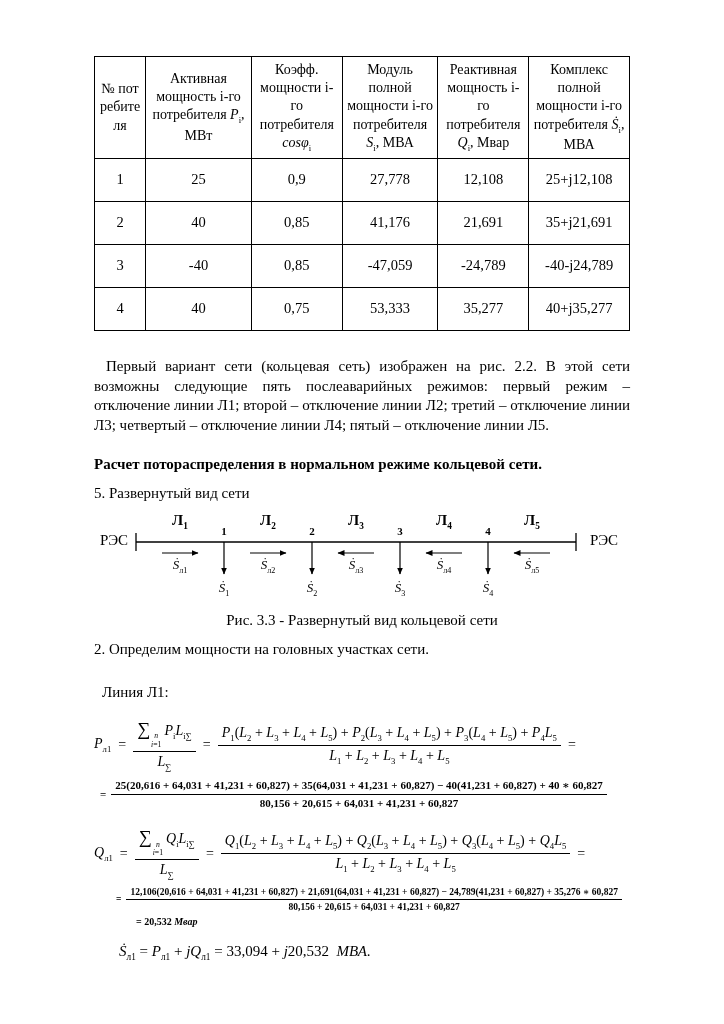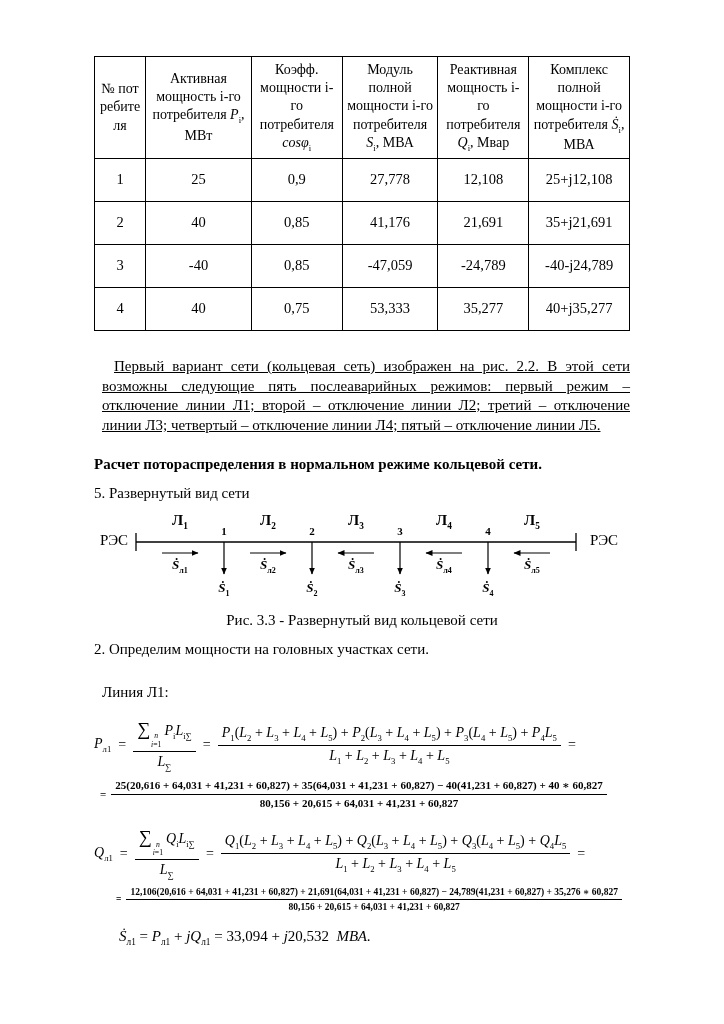--- a/index.html
+++ b/index.html
@@ -9,33 +9,33 @@
 
   
   table.ptable{border-collapse:collapse;width:100%;font-size:14px;table-layout:fixed;}
   .ptable th,.ptable td{border:1px solid #000;text-align:center;vertical-align:middle;
        font-weight:normal;padding:4px 3px;line-height:1.3;}
   .ptable td{height:34px;font-size:14.5px;}
   .col-0{width:9%;word-break:break-all;}
   .col-1{width:20%;} .col-2{width:17%;} .col-3{width:18%;} .col-4{width:17%;} .col-5{width:19%;}
 
   
-  .para{margin:26px 0 0 8px;text-align:justify;font-size:15px;line-height:1.32;text-indent:12px;text-decoration:underline;}
+  .para{margin:26px 0 0 0;text-align:justify;font-size:15px;line-height:1.32;text-indent:12px;}
   .heading{margin:20px 0 0 0;text-align:left;font-weight:bold;font-size:15px;}
   .litem{margin:12px 0 0 0;font-size:15px;}
   .caption{margin:6px 0 0 0;text-align:center;font-size:15px;}
   .linelabel{margin:26px 0 0 8px;font-size:15px;}
 
   
   .diagram{position:relative;width:536px;height:94px;margin:10px 0 0 4px;}
   .diagram svg{position:absolute;left:0;top:0;}
   .dlabel{position:absolute;width:40px;text-align:center;font-size:15px;white-space:nowrap;}
   .dlabel.seg{font-weight:bold;}
   .dlabel.node{font-size:11px;font-weight:bold;}
-  .dlabel.flow,.dlabel.load{font-size:13px;font-weight:bold;}
+  .dlabel.flow,.dlabel.load{font-size:13px;}
   .dlabel.rec{width:44px;}
 
   
   .fwrap{display:flex;align-items:center;gap:7px;font-size:14px;white-space:nowrap;margin-top:18px;}
   .frac{display:inline-block;text-align:center;vertical-align:middle;}
   .frac .num{display:block;border-bottom:1px solid #000;padding:0 4px 2px 4px;white-space:nowrap;}
   .frac .den{display:block;padding-top:2px;white-space:nowrap;}
   .numline{font-size:11px;font-weight:bold;margin:8px 0 0 6px;gap:5px;}
   .numline-sm{font-size:9.5px;font-weight:bold;margin:6px 0 0 22px;gap:5px;}
   .fresult{font-size:13.5px;margin:6px 0 0 10px;}
@@ -205,16 +205,17 @@
     <span>=</span>
   </div>
 
   <div class="fwrap numline-sm">
     <span>=</span>
     <span class="frac">
       <span class="num">12,106(20,616 + 64,031 + 41,231 + 60,827) + 21,691(64,031 + 41,231 + 60,827) − 24,789(41,231 + 60,827) + 35,276 ∗ 60,827</span>
       <span class="den">80,156 + 20,615 + 64,031 + 41,231 + 60,827</span>
     </span>
   </div>
+  <div class="fresult fresult-sm">= 20,532 <i>Мвар</i></div>
 
   <div class="sline"><i>Ṡ</i><sub>л1</sub> = <i>P</i><sub>л1</sub> + <i>jQ</i><sub>л1</sub> = 33,094 + <i>j</i>20,532&nbsp;&nbsp;<i>МВА</i>.</div>
 
 </div>
 
 </body></html>

